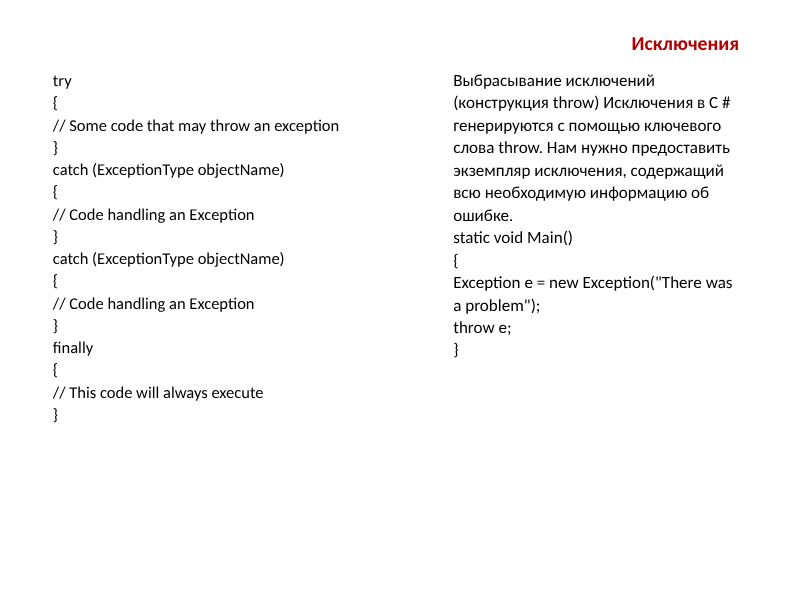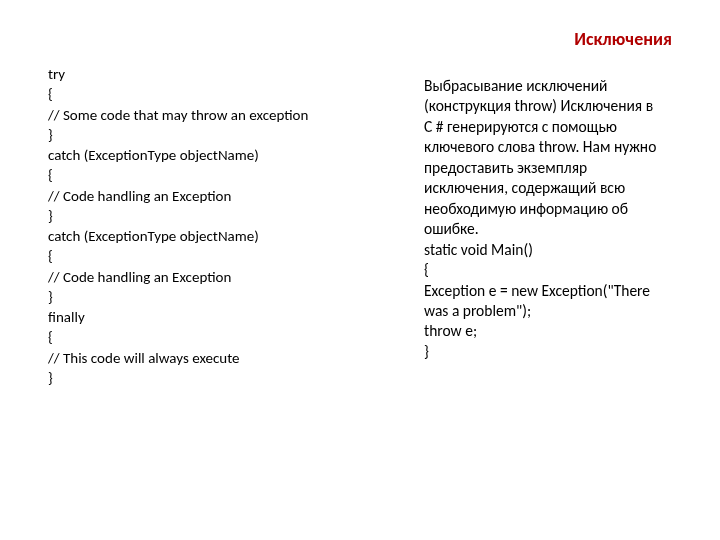--- a/index.html
+++ b/index.html
@@ -29,21 +29,21 @@
       line-height: 1.35;
       white-space: pre-line;
     }
     .right-col {
       flex: 1;
       font-size: 15.5px;
       color: #000;
       line-height: 1.32;
     }
     .right-col p {
-      margin: 12px;
+      margin: 0;
     }
   </style>
 </head>
 <body>
 
 <div class="title">Исключения</div>
 
 <div class="columns">
   <div class="left-col">try
 {

